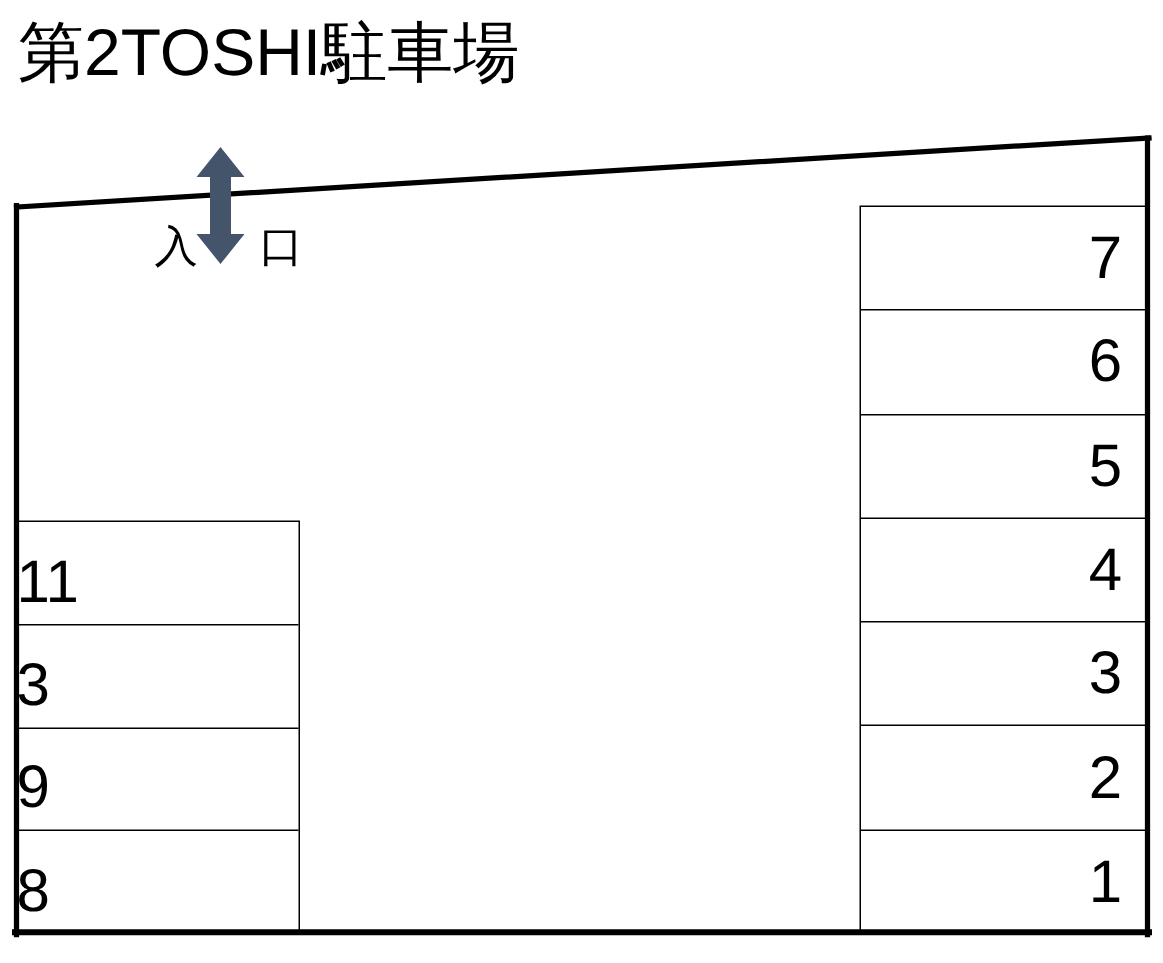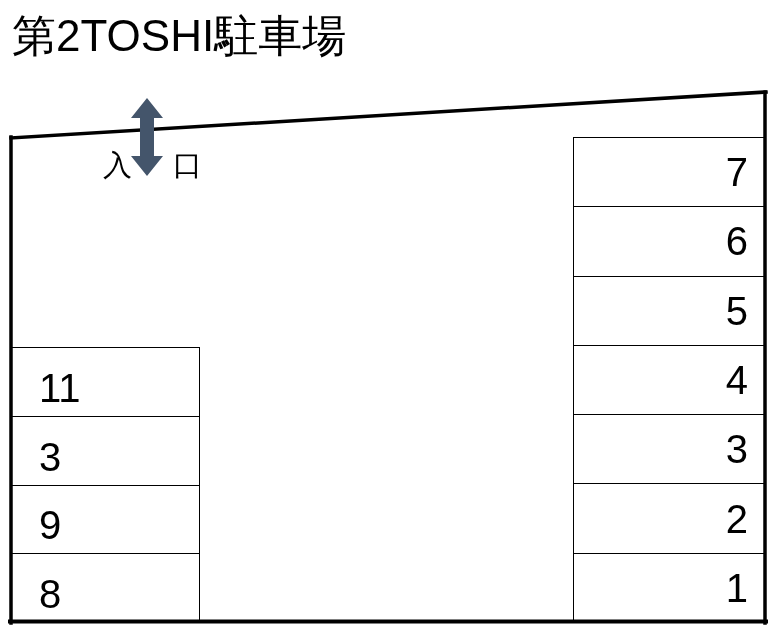--- a/index.html
+++ b/index.html
@@ -117,21 +117,21 @@
   #stall-column-right .stall-cell {
     justify-content: flex-end;
   }
   #stall-column-right .stall-number {
     padding-right: 16px;
   }
   #stall-column-left .stall-cell {
     justify-content: flex-start;
   }
   #stall-column-left .stall-number {
-    padding-left: 28px;
+    padding-left: 0;
     margin-top: 12px;
   }
 </style>
 </head>
 <body>
 
 <div id="lot-map">
 
   <div id="lot-title">第2TOSHI駐車場</div>
 

